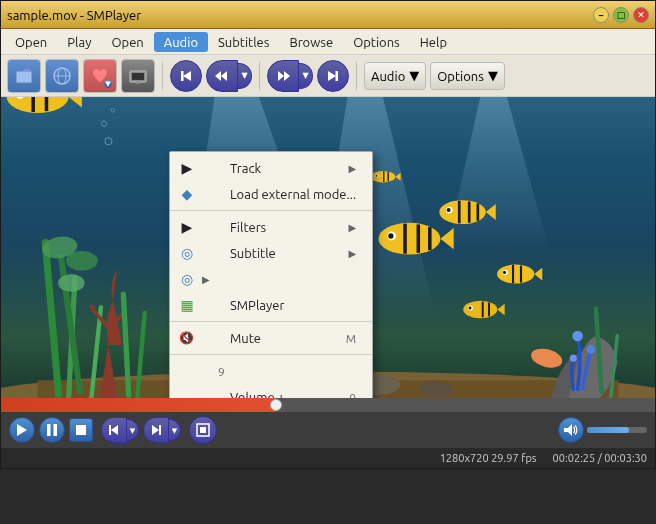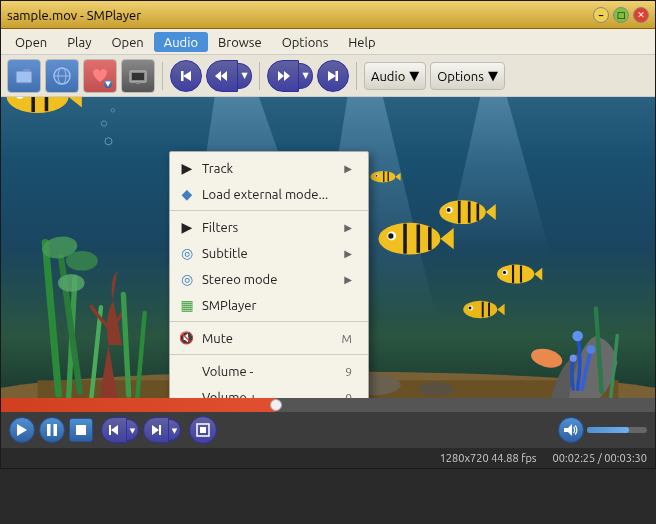--- a/index.html
+++ b/index.html
@@ -291,20 +291,21 @@
       height: 18px;
       display: flex;
       align-items: center;
       justify-content: center;
       font-size: 14px;
       flex-shrink: 0;
     }
     .dropdown-item-label {
       flex: 1;
       font-size: 13px;
+      margin-left: 28px;
     }
     .dropdown-item-shortcut {
       color: #666;
       font-size: 12px;
       margin-left: 16px;
     }
     .dropdown-item-arrow {
       color: #666;
       font-size: 10px;
     }
@@ -330,20 +331,21 @@
       <div class="titlebar-btn btn-maximize">□</div>
       <div class="titlebar-btn btn-close">✕</div>
     </div>
   </div>
 
   <div id="menubar">
     <div class="menu-item">Open</div>
     <div class="menu-item">Play</div>
     <div class="menu-item">Open</div>
     <div class="menu-item active">Audio</div>
+    <div class="menu-item">Subtitles</div>
     <div class="menu-item">Browse</div>
     <div class="menu-item">Options</div>
     <div class="menu-item">Help</div>
   </div>
 
   <div id="toolbar">
 
     <div class="toolbar-btn" style="background: linear-gradient(to bottom, #6090d0,#4070b0);">
       <svg width="20" height="20" viewBox="0 0 20 20">
         <rect x="2" y="5" width="16" height="12" rx="1" fill="#a0c0f0" stroke="#6080c0" stroke-width="1"></rect>
@@ -590,41 +592,39 @@
             <span class="dropdown-item-label">Filters</span>
             <span class="dropdown-item-arrow">▶</span>
           </div>
           <div class="dropdown-item">
             <div class="dropdown-item-icon" style="color:#4080c0;">◎</div>
             <span class="dropdown-item-label">Subtitle</span>
             <span class="dropdown-item-arrow">▶</span>
           </div>
           <div class="dropdown-item">
             <div class="dropdown-item-icon" style="color:#4080c0;">◎</div>
-            <span class="dropdown-item-label">Stereo mode</span>
             <span class="dropdown-item-arrow">▶</span>
           </div>
           <div class="dropdown-item">
             <div class="dropdown-item-icon" style="color:#40a040;">▦</div>
             <span class="dropdown-item-label">SMPlayer</span>
           </div>
         </div>
 
         <div class="menu-section">
           <div class="dropdown-item">
             <div class="dropdown-item-icon" style="font-size:12px;">🔇</div>
             <span class="dropdown-item-label">Mute</span>
             <span class="dropdown-item-shortcut">M</span>
           </div>
         </div>
 
         <div class="menu-section">
           <div class="dropdown-item">
             <div class="dropdown-item-icon"></div>
-            <span class="dropdown-item-label">Volume -</span>
             <span class="dropdown-item-shortcut">9</span>
           </div>
           <div class="dropdown-item">
             <div class="dropdown-item-icon"></div>
             <span class="dropdown-item-label">Volume +</span>
             <span class="dropdown-item-shortcut">0</span>
           </div>
         </div>
 
         <div class="menu-section">
@@ -705,21 +705,21 @@
           <div id="volume-fill"></div>
         </div>
       </div>
     </div>
   </div>
 
   <div id="status-bar">
     <span>
       <span>1280x720</span>
       <span> </span>
-      <span>44.88 fps</span>
+      <span>29.97 fps</span>
     </span>
     <span>
       <span>00:02:25</span>
       <span> / </span>
       <span>00:03:30</span>
     </span>
   </div>
 
 </div>
 

